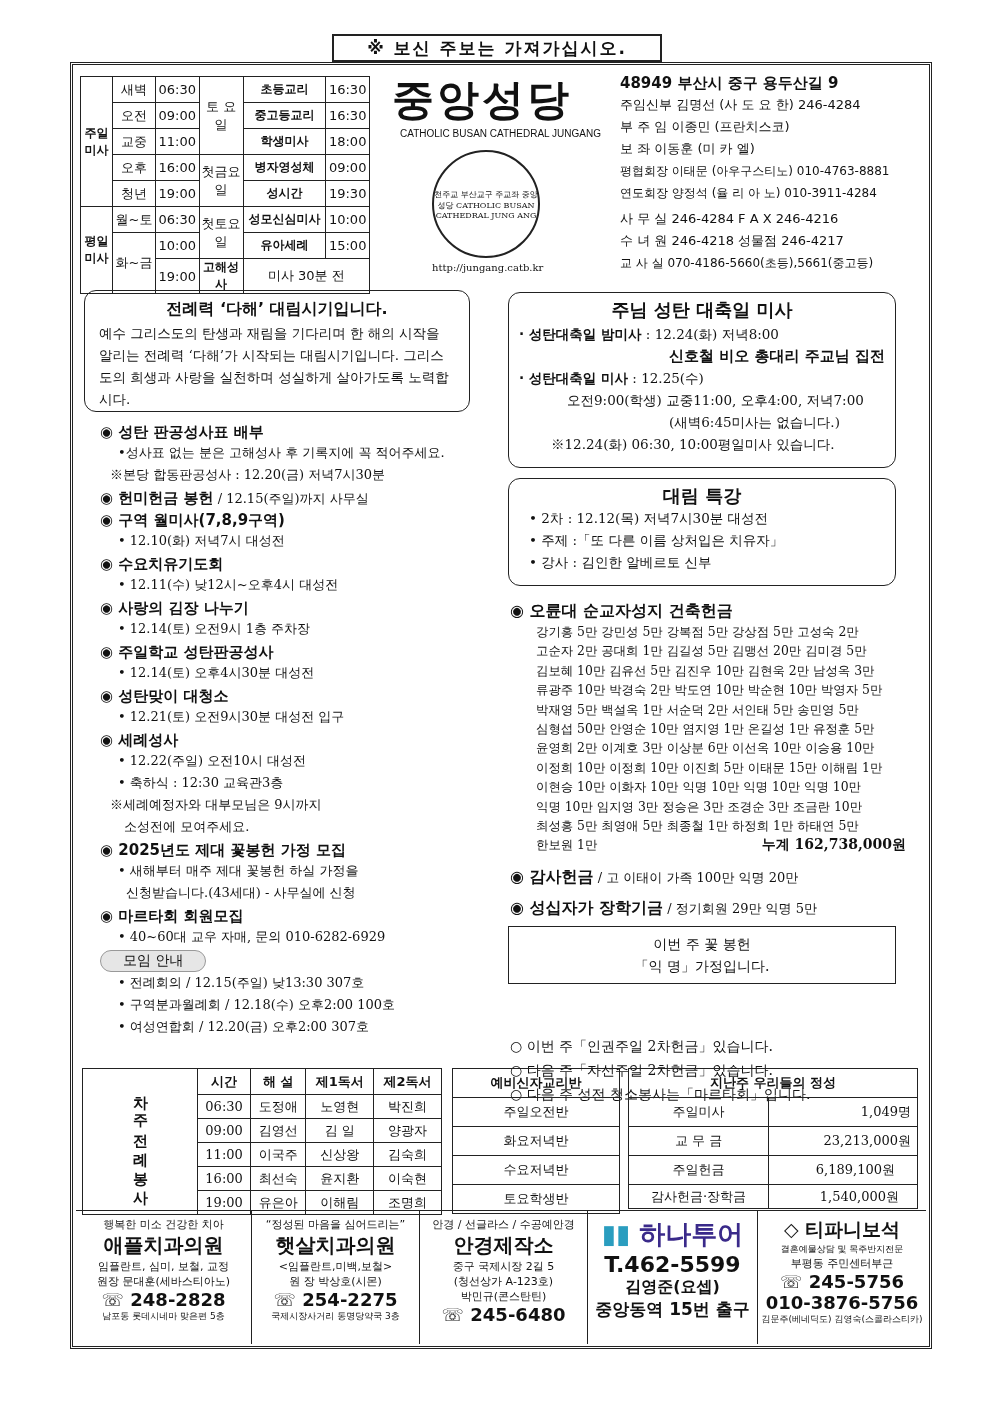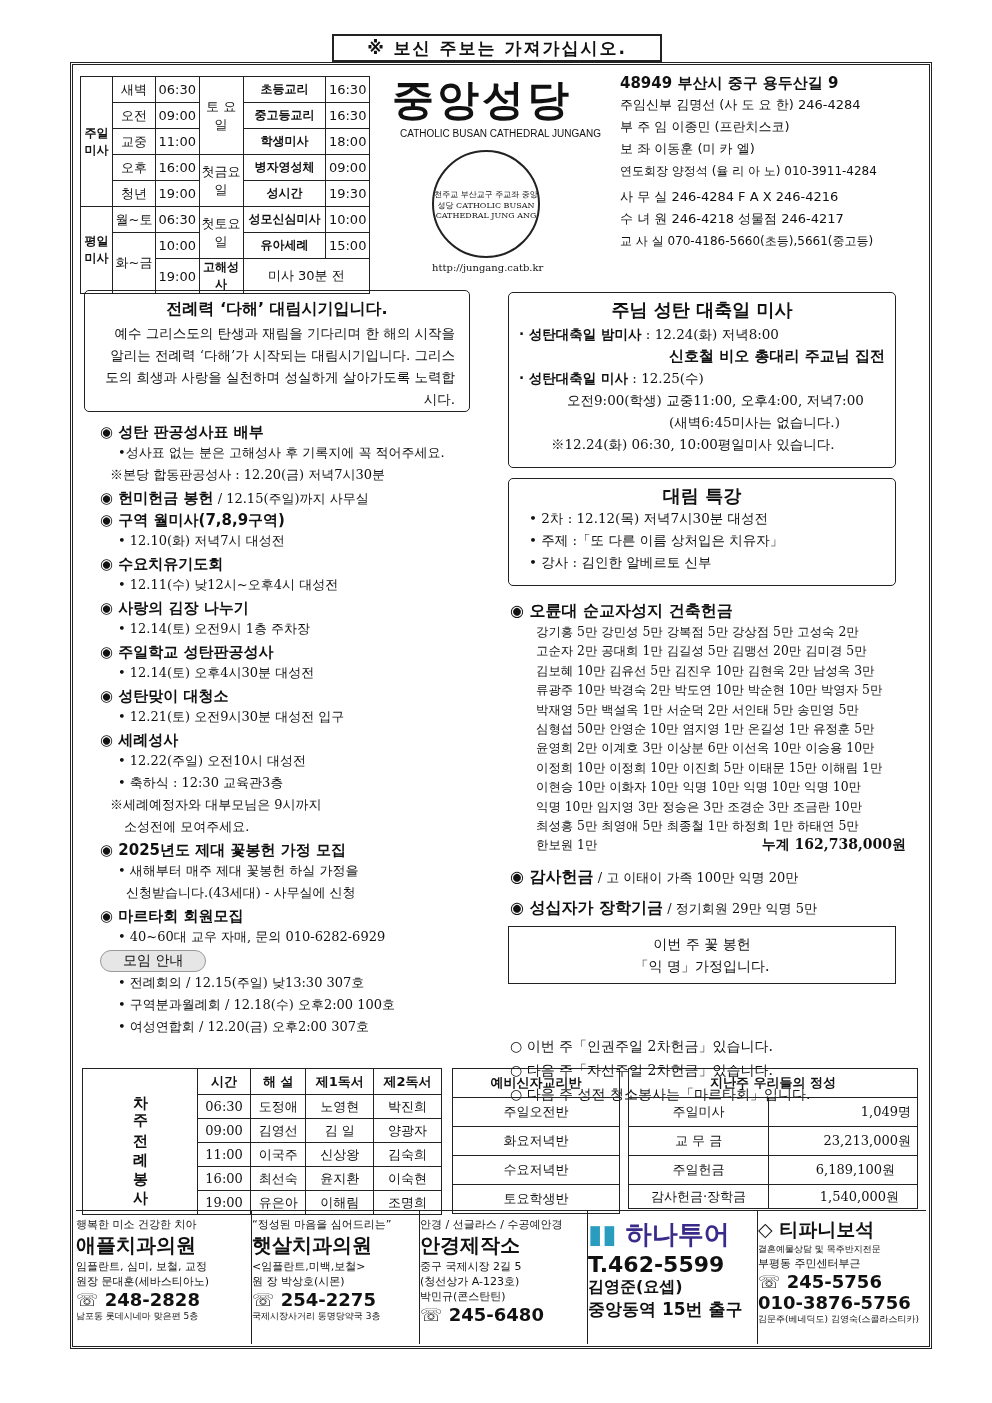--- a/index.html
+++ b/index.html
@@ -9,29 +9,29 @@
   .frame { left: 70px; top: 62px; width: 862px; height: 1287px; border: 3px double #222; }
   table { border-collapse: collapse; }
   .mass td { border: 1px solid #222; font-size: 13px; text-align: center; height: 26px; font-family: "DejaVu Sans", sans-serif; }
   .mass td.b { font-weight: bold; font-size: 12px; }
   .title { left: 392px; top: 72px; font-size: 42px; font-weight: bold; font-family: "DejaVu Sans", sans-serif; letter-spacing: 3px; }
   .subtitle { left: 400px; top: 128px; font-size: 10px; font-family: "Liberation Sans", sans-serif; }
   .seal { left: 432px; top: 150px; width: 108px; height: 108px; border: 2px solid #222; border-radius: 50%; display:flex; align-items:center; justify-content:center; font-size: 8px; text-align:center; }
   .url { left: 432px; top: 262px; font-size: 10px; }
   .info { left: 620px; top: 72px; width: 300px; font-size: 13px; line-height: 22px; font-family: "DejaVu Sans", sans-serif; }
   .info .addr { font-weight: bold; font-size: 15px; }
-  .box { border: 1.5px solid #222; border-radius: 5px; }
+  .box { border: 1.5px solid #222; border-radius: 12px; }
   h3 { font-family: "DejaVu Sans", sans-serif; font-size: 16px; font-weight: bold; }
   .sec { font-family: "DejaVu Sans", sans-serif; font-size: 15px; font-weight: bold; margin-top: 3px; }
   .sec .n { font-weight: normal; font-family: "DejaVu Serif", serif; font-size: 13px; }
   .li { font-size: 13px; padding-left: 18px; line-height: 22px; }
   .donors { font-size: 12.4px; line-height: 19.4px; padding-left: 26px; }
   .grid td { border: 1px solid #222; font-size: 13px; text-align: center; height: 24px; }
   .grid th { border: 1px solid #222; font-size: 13px; height: 26px; font-family: "DejaVu Sans", sans-serif; }
-  .ad { border-right: 1px solid #222; text-align: left; font-family: "DejaVu Sans", sans-serif; padding-top: 6px; }
+  .ad { border-right: 1px solid #222; text-align: center; font-family: "DejaVu Sans", sans-serif; padding-top: 6px; }
   .ad .big { font-size: 20px; font-weight: bold; }
   .ad .sm { font-size: 11px; }
   .ad .ph { font-size: 18px; font-weight: bold; }
 </style>
 </head>
 <body>
 
 <div class="abs notice">※ 보신 주보는 가져가십시오.</div>
 <div class="abs frame"></div>
 
@@ -96,29 +96,30 @@
 <div class="abs subtitle">CATHOLIC BUSAN CATHEDRAL JUNGANG</div>
 <div class="abs seal">
   <span>천주교 부산교구 주교좌 중앙성당 CATHOLIC BUSAN CATHEDRAL JUNG ANG</span>
 </div>
 <div class="abs url">http://jungang.catb.kr</div>
 <div class="abs info">
   <div class="addr">48949 부산시 중구 용두산길 9</div>
   <div>주임신부 김명선 (사 도 요 한) 246-4284</div>
   <div>부 주 임 이종민 (프란치스코)</div>
   <div>보    좌 이동훈 (미  카  엘)</div>
+  <div style="font-size:12px">평협회장 이태문 (아우구스티노) 010-4763-8881</div>
   <div style="font-size:12px">연도회장 양정석 (율 리 아 노) 010-3911-4284</div>
   <div style="margin-top:4px">사 무 실  246-4284    F A X  246-4216</div>
   <div>수 녀 원  246-4218    성물점  246-4217</div>
   <div style="font-size:12px">교 사 실  070-4186-5660(초등),5661(중고등)</div>
 </div>
 
 <div class="abs box" style="left:84px; top:290px; width:386px; height:122px; padding:8px 14px; text-align:center;">
   <h3>전례력 ‘다해’ 대림시기입니다.</h3>
-  <p style="font-size:13.5px; line-height:22px; text-align:right; margin-top:2px;">예수 그리스도의 탄생과 재림을 기다리며 한 해의 시작을 알리는 전례력 ‘다해’가 시작되는 대림시기입니다. 그리스도의 희생과 사랑을 실천하며 성실하게 살아가도록 노력합시다.</p>
+  <p style="font-size:13.5px; line-height:22px; text-align:left; margin-top:2px;">예수 그리스도의 탄생과 재림을 기다리며 한 해의 시작을 알리는 전례력 ‘다해’가 시작되는 대림시기입니다. 그리스도의 희생과 사랑을 실천하며 성실하게 살아가도록 노력합시다.</p>
 </div>
 
 <div class="abs" style="left:100px; top:420px; width:410px;">
   <div class="sec"><span>◉ </span><span>성탄 판공성사표 배부</span></div>
   <div class="li">•성사표 없는 분은 고해성사 후 기록지에 꼭 적어주세요.</div>
   <div class="li" style="padding-left:10px">※본당 합동판공성사 : 12.20(금) 저녁7시30분</div>
   <div class="sec"><span>◉ </span><span>헌미헌금 봉헌</span><span class="n"> / 12.15(주일)까지 사무실</span></div>
   <div class="sec"><span>◉ </span><span>구역 월미사(7,8,9구역)</span></div>
   <div class="li">• 12.10(화) 저녁7시 대성전</div>
   <div class="sec"><span>◉ </span><span>수요치유기도회</span></div>

